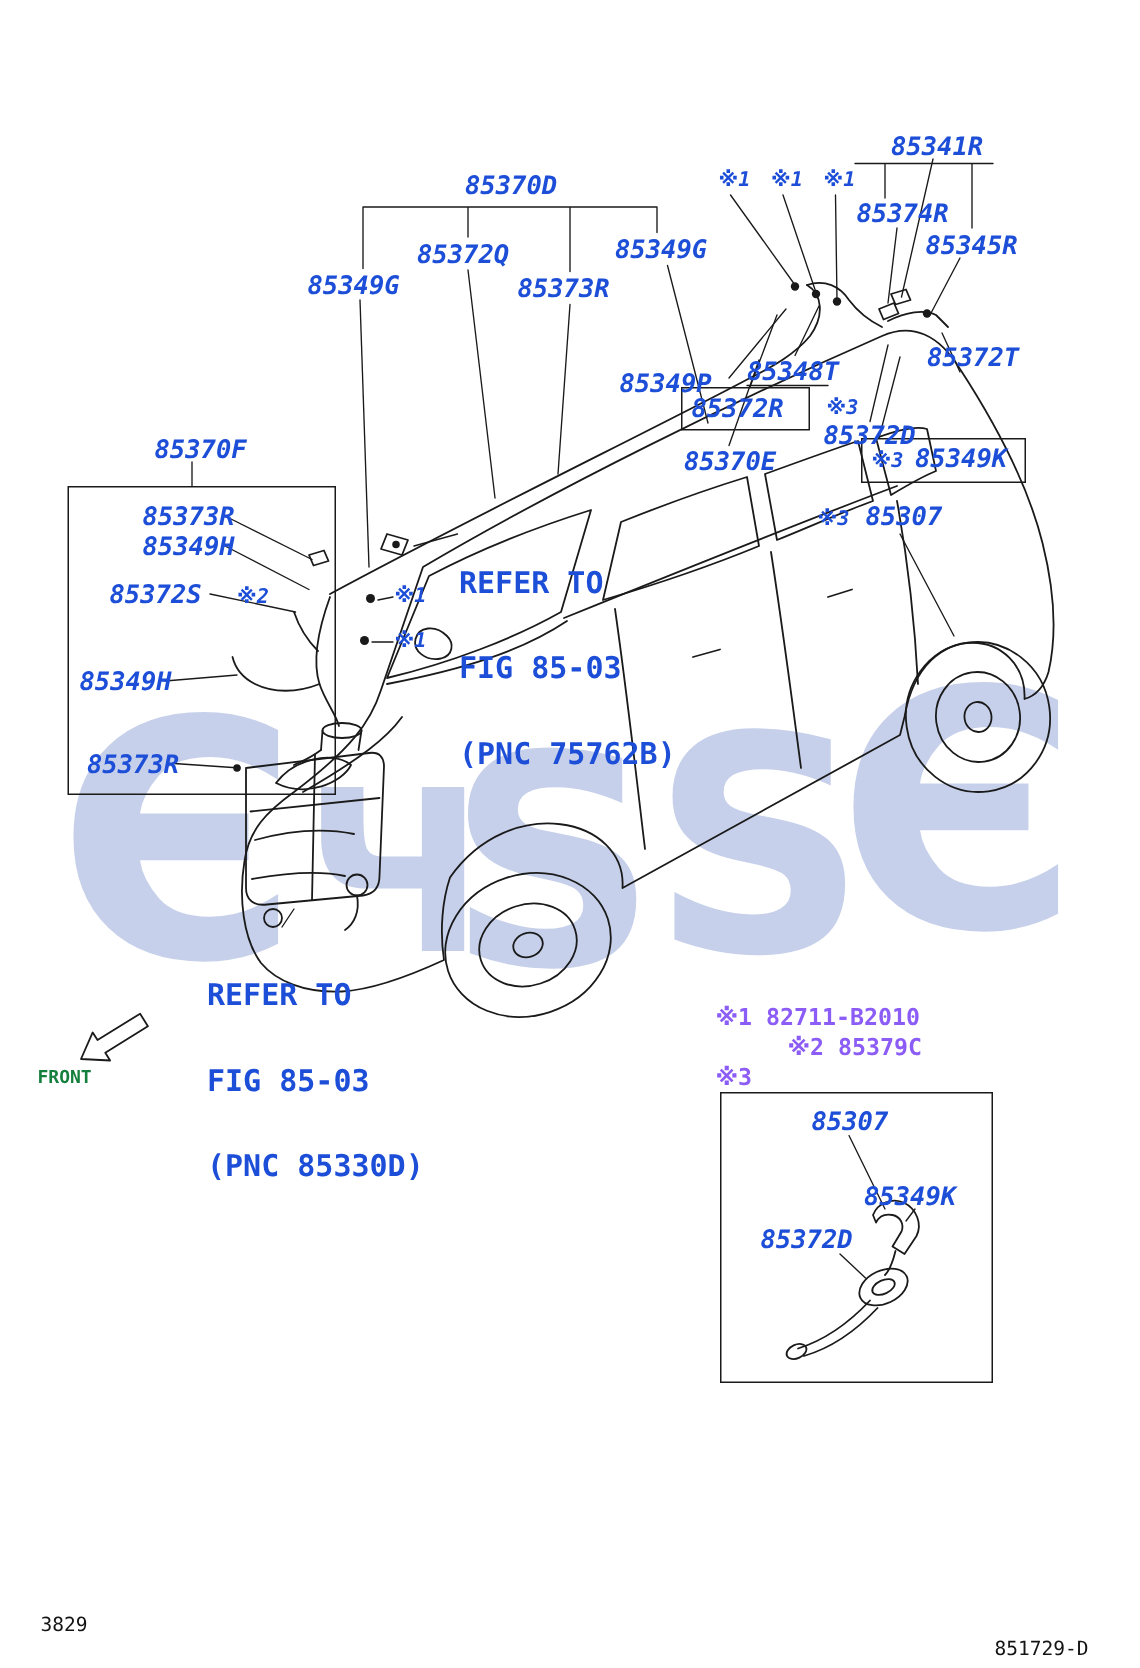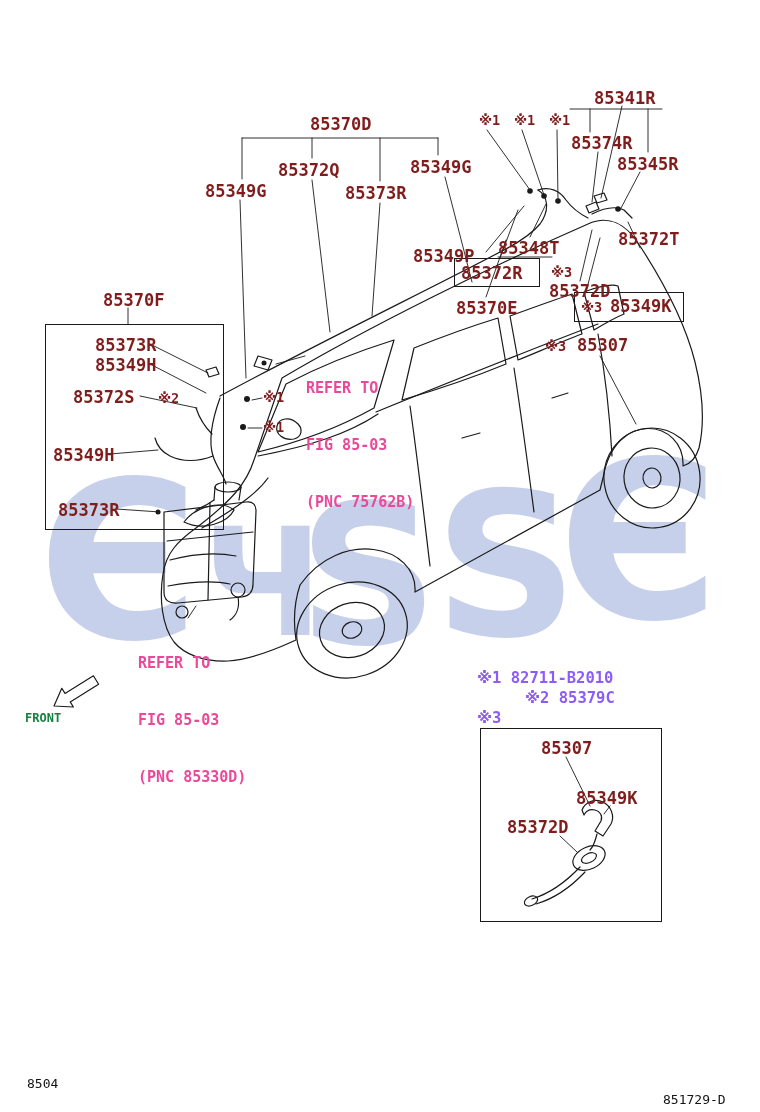--- a/index.html
+++ b/index.html
@@ -2,23 +2,23 @@
 <html><head>
 <meta charset="utf-8">
 <style>
   html,body{margin:0;padding:0;background:#fff;}
   .page{position:relative;width:760px;height:1112px;background:#ffffff;overflow:hidden;
         font-family:"DejaVu Sans Mono","DejaVu Sans",monospace;}
   .wm{position:absolute;z-index:1;color:#b9c5e5;opacity:.8;font-weight:bold;line-height:1;
       font-family:"DejaVu Sans",sans-serif;}
   .art{position:absolute;left:0;top:0;z-index:3;}
   .pbox{position:absolute;border:1.4px solid #1a1a1a;z-index:2;background:transparent;}
-  .lbl{position:absolute;z-index:5;font-weight:bold;font-size:17px;color:#7f1d1d;white-space:nowrap;}
+  .lbl{position:absolute;z-index:5;font-weight:bold;font-size:17px;color:#1d4ed8;white-space:nowrap;font-style:italic;}
   .sm{font-size:13.5px;}
-  .refnote{position:absolute;z-index:5;font-weight:bold;font-size:15px;line-height:19px;color:#ec4899;white-space:pre;}
+  .refnote{position:absolute;z-index:5;font-weight:bold;font-size:20px;line-height:19px;color:#1d4ed8;white-space:pre;}
   .note{position:absolute;z-index:5;font-weight:bold;font-size:15.5px;color:#8b5cf6;white-space:nowrap;}
   .front-lbl{position:absolute;z-index:5;font-weight:bold;font-size:12px;color:#15803d;}
   .code{position:absolute;z-index:5;font-size:13px;color:#141414;}
 </style>
 </head>
 <body>
 
 <div class="page">
 
   <div class="wm" style="left:38px;top:452px;font-size:220px;">Є</div>
@@ -192,16 +192,16 @@
     <div>FIG 85-03</div>
     <div>(PNC 85330D)</div>
   </div>
 
   <div class="note" style="left:477px;top:669px;">※1 82711-B2010</div>
   <div class="note" style="left:477px;top:689px;margin-left:48px;">※2 85379C</div>
   <div class="note" style="left:477px;top:709px;">※3</div>
 
   <div class="front-lbl" style="left:25px;top:711px;">FRONT</div>
 
-  <div class="code" style="left:27px;top:1076px;">8504</div>
+  <div class="code" style="left:27px;top:1076px;">3829</div>
   <div class="code" style="left:663px;top:1076px;margin-top:16px;">851729-D</div>
 
 </div>
 
 </body></html>

